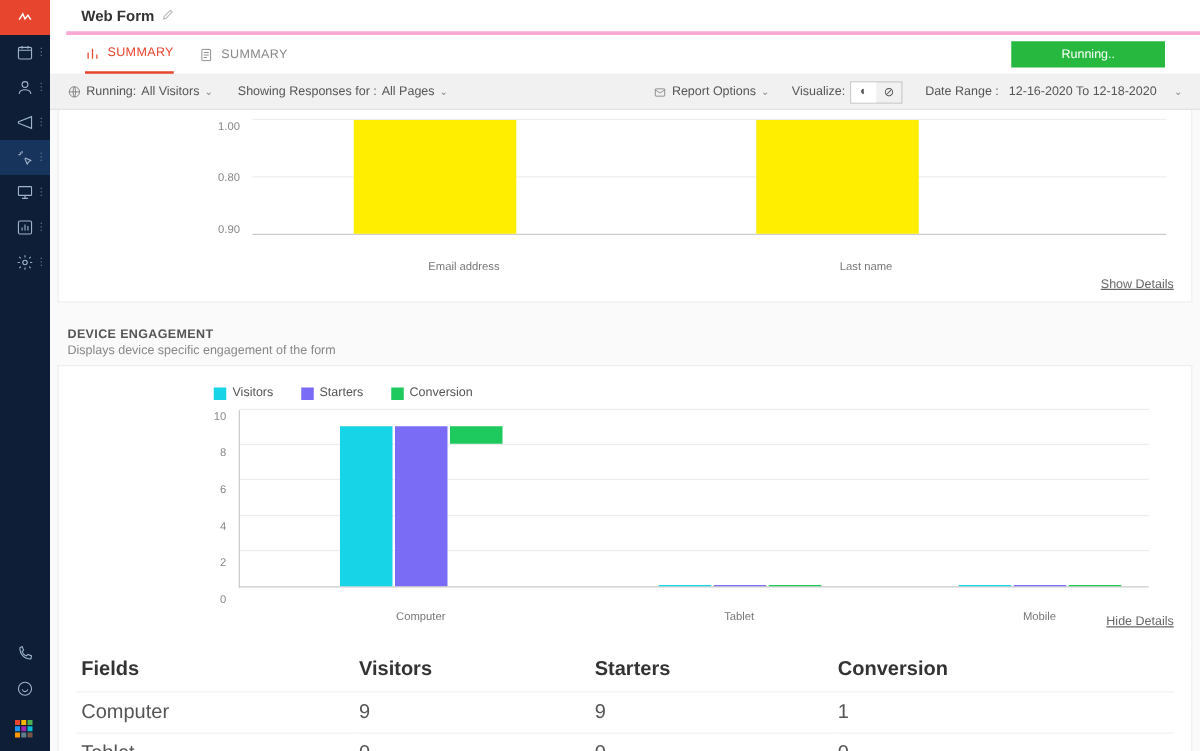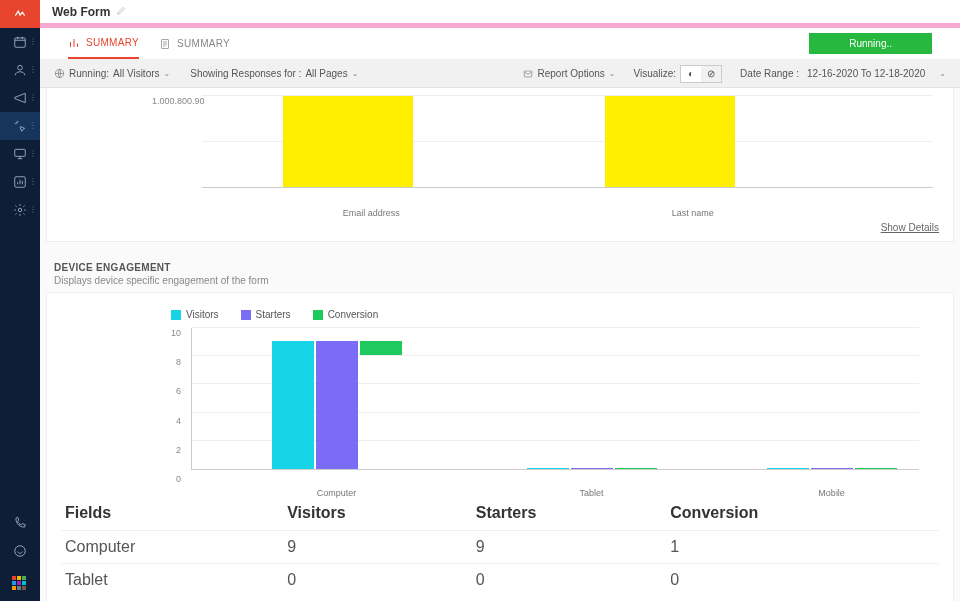--- a/index.html
+++ b/index.html
@@ -11,21 +11,21 @@
   .side-item.active { background: #17355c; }
   .side-item svg { stroke: #9fb4cc; }
   .side-item .dots { position: absolute; right: 3px; color: #6a7f99; font-size: 8px; line-height: 4px; }
   .side-bottom { margin-top: auto; margin-bottom: 8px; }
   .side-grid { width: 16px; height: 14px; display: grid; grid-template-columns: repeat(3,4px); grid-template-rows: repeat(3,4px); gap: 1px; margin-top: 8px; }
   .side-grid span:nth-child(1){background:#e8452e;} .side-grid span:nth-child(2){background:#f5b800;} .side-grid span:nth-child(3){background:#4caf50;}
   .side-grid span:nth-child(4){background:#2196f3;} .side-grid span:nth-child(5){background:#9c27b0;} .side-grid span:nth-child(6){background:#00bcd4;}
   .side-grid span:nth-child(7){background:#ff9800;} .side-grid span:nth-child(8){background:#607d8b;} .side-grid span:nth-child(9){background:#795548;}
 
   .main { flex: 1; display: flex; flex-direction: column; overflow: hidden; }
-  .titlebar { height: 28px; border-bottom: 5px solid #f9a8d4; display: flex; align-items: center; padding: 0 12px; background: #fff; }
+  .titlebar { height: 28px; border-bottom: 3px solid #f9a8d4; display: flex; align-items: center; padding: 0 12px; background: #fff; margin-left: 13px; }
   .titlebar .title { font-size: 12px; font-weight: 600; color: #333; }
   .titlebar .pencil { margin-left: 6px; color: #bbb; cursor: pointer; }
 
   .tabrow { height: 32px; display: flex; align-items: center; padding: 0 28px; border-bottom: 1px solid #eee; position: relative; }
   .tab { display: flex; align-items: center; gap: 6px; margin-right: 20px; font-size: 10px; letter-spacing: .3px; cursor: pointer; padding: 8px 0; }
   .tab.active { color: #e8452e; border-bottom: 2px solid #e8452e; }
   .tab.inactive { color: #888; }
   .btn-running { margin-left: auto; background: #27b93f; color: #fff; font-size: 10px; padding: 5px 40px; border: none; cursor: pointer; display: flex; }
 
   .filterbar { height: 28px; background: #f1f1f1; border-bottom: 1px solid #e3e3e3; display: flex; align-items: center; padding: 0 14px; font-size: 10px; color: #555; }
@@ -33,21 +33,21 @@
   .filterbar .gap { width: 20px; }
   .filterbar .right { margin-left: auto; display: flex; align-items: center; gap: 18px; }
   .vis-toggle { border: 1px solid #ccc; display: inline-flex; }
   .vis-toggle span { width: 20px; height: 16px; display: inline-flex; align-items: center; justify-content: center; font-size: 10px; cursor: pointer; }
   .vis-toggle span.active { background: #fff; }
   .chev { font-size: 8px; color: #888; }
 
   .content { flex: 1; overflow-y: auto; background: #fafafa; padding: 0 0 10px 0; }
   .card { background: #fff; margin: 0 6px 10px 6px; border: 1px solid #eee; }
   .chart1 { height: 130px; position: relative; padding: 0 14px; }
-  .yaxis { position: absolute; left: 105px; top: 8px; bottom: 30px; width: 40px; text-align: right; font-size: 9px; color: #888; display: flex; justify-content: space-between; }
+  .yaxis { position: absolute; left: 105px; top: 8px; bottom: 30px; width: 40px; text-align: right; font-size: 9px; color: #888; display: flex; flex-direction: column; justify-content: space-between; }
   .plot1 { position: absolute; left: 155px; right: 20px; top: 8px; bottom: 30px; border-bottom: 1px solid #ccc; }
   .grid-line { position: absolute; left: 0; right: 0; border-top: 1px solid #eee; }
   .bar1 { position: absolute; bottom: 0; background: #ffee00; width: 130px; }
   .xlabels1 { position: absolute; left: 155px; right: 20px; bottom: 10px; font-size: 9px; color: #777; }
   .xlabels1 span { position: absolute; transform: translateX(-50%); padding-left: 46px; }
   .showdetails { text-align: right; font-size: 10px; color: #666; padding: 4px 14px 8px 0; cursor: pointer; text-decoration: underline; }
 
   .sec-header { padding: 10px 14px 2px 14px; }
   .sec-header .h { font-size: 10px; color: #555; letter-spacing: .3px; font-weight: 600; }
   .sec-header .sub { font-size: 10px; color: #888; margin-top: 2px; }
@@ -296,20 +296,21 @@
                 <div class="bar2" style="height: 1px; background: rgb(123, 108, 246);"></div>
                 <div class="bar2" style="height: 1px; background: rgb(30, 201, 94);"></div>
               </div>
             </div>
           <div class="xlabels2" id="xlabels2">
               <span style="left: 20%;">Computer</span>
               <span style="left: 55%;">Tablet</span>
               <span style="left: 88%;">Mobile</span>
             </div>
         </div>
+        <div class="showdetails" style="padding-right:0">Hide Details</div>
       </div>
 
       <div class="tablewrap">
         <table>
           <thead>
               <tr id="thead-row">
                 <th>Fields</th>
                 <th>Visitors</th>
                 <th>Starters</th>
                 <th>Conversion</th>

